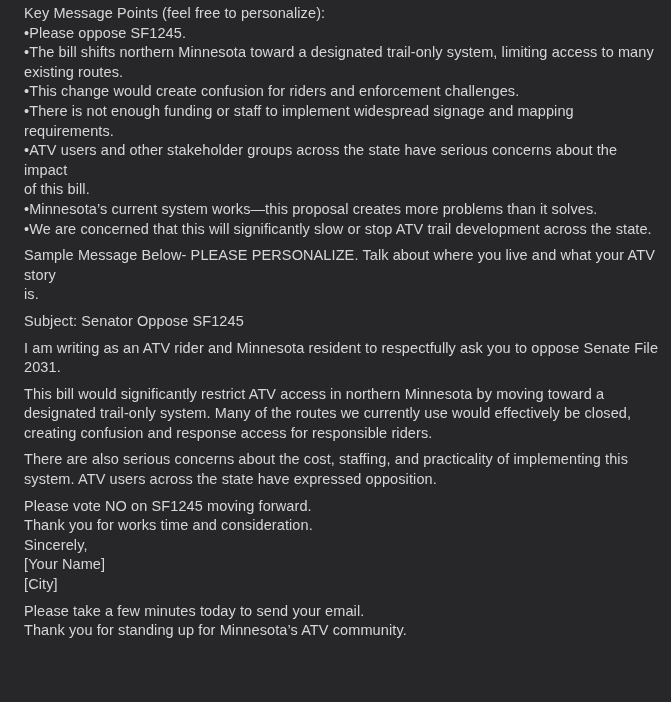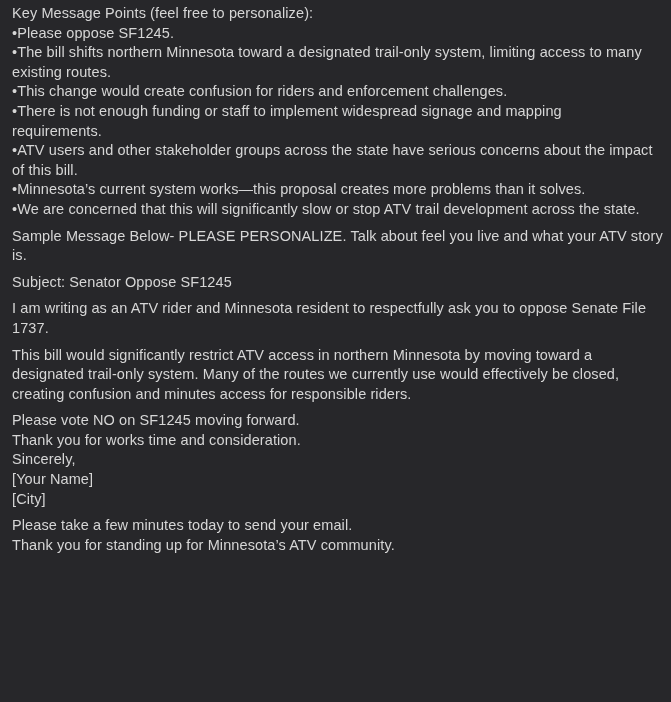--- a/index.html
+++ b/index.html
@@ -19,47 +19,49 @@
   .doc {
     box-sizing: border-box;
     width: 671px;
     height: 702px;
     padding: 4px 8px 0 8px;
   }
   .para {
     white-space: pre-wrap;       
     overflow-wrap: break-word;
     line-height: 19.6px;
-    margin: 0 0 7px 4px;
+    margin: 0 0 7px 16px;
     letter-spacing: 0.1px;
   }
 </style>
 </head>
 <body style="background: rgb(39, 39, 42); color: rgb(214, 214, 214);">
 
 <div class="doc">
   <div class="para">Key Message Points (feel free to personalize):
 •Please oppose SF1245.
 •The bill shifts northern Minnesota toward a designated trail-only system, limiting access to many
 existing routes.
 •This change would create confusion for riders and enforcement challenges.
 •There is not enough funding or staff to implement widespread signage and mapping
 requirements.
 •ATV users and other stakeholder groups across the state have serious concerns about the impact
 of this bill.
 •Minnesota’s current system works—this proposal creates more problems than it solves.
 •We are concerned that this will significantly slow or stop ATV trail development across the state.</div>
-  <div class="para">Sample Message Below- PLEASE PERSONALIZE. Talk about feel you live and what your ATV story
+  <div class="para">Sample Message Below- PLEASE PERSONALIZE. Talk about where you live and what your ATV story
 is.</div>
   <div class="para">Subject: Senator Oppose SF1245</div>
   <div class="para">I am writing as an ATV rider and Minnesota resident to respectfully ask you to oppose Senate File
-1737.</div>
+2031.</div>
   <div class="para">This bill would significantly restrict ATV access in northern Minnesota by moving toward a
 designated trail-only system. Many of the routes we currently use would effectively be closed,
-creating confusion and minutes access for responsible riders.</div>
+creating confusion and response access for responsible riders.</div>
+  <div class="para">There are also serious concerns about the cost, staffing, and practicality of implementing this
+system. ATV users across the state have expressed opposition.</div>
   <div class="para">Please vote NO on SF1245 moving forward.
 Thank you for works time and consideration.
 Sincerely,
 [Your Name]
 [City]</div>
   <div class="para">Please take a few minutes today to send your email.
 Thank you for standing up for Minnesota’s ATV community.</div>
 </div>
 
 </body></html>

